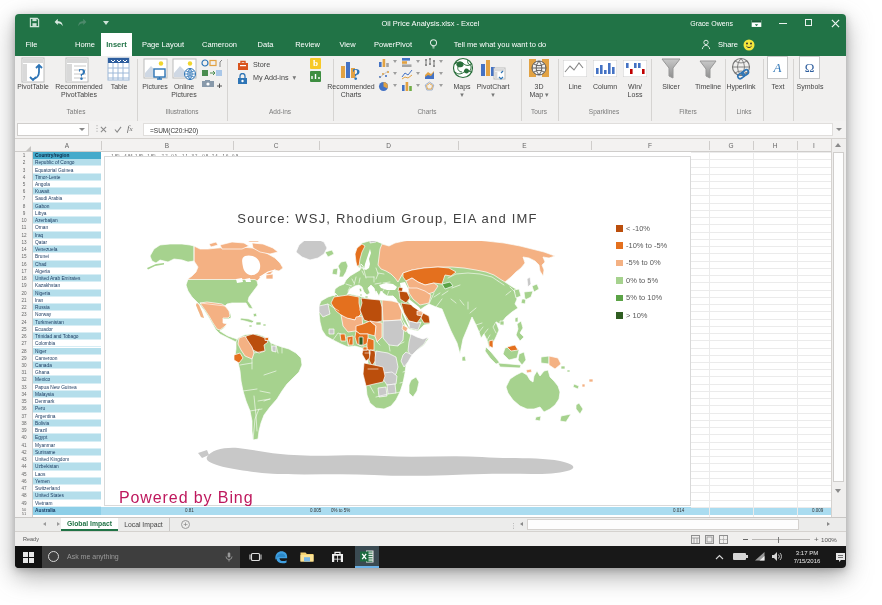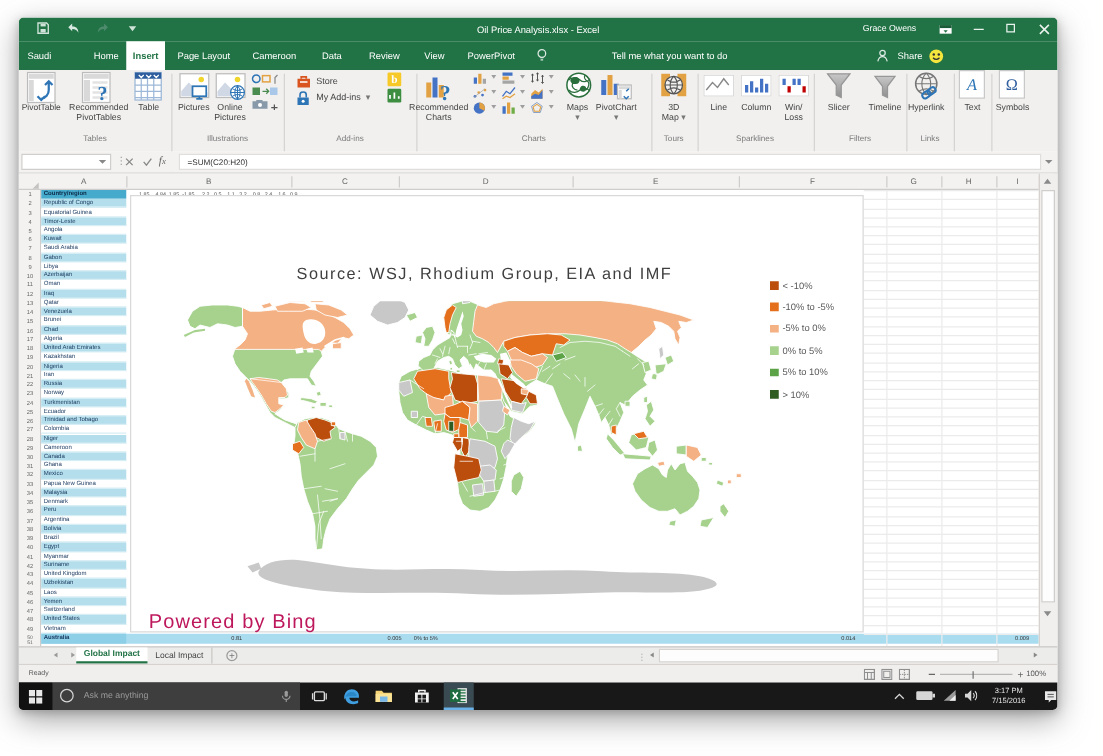--- a/index.html
+++ b/index.html
@@ -44,34 +44,34 @@
         <rect x="1" y="1" width="14" height="3.5" fill="#1a5c38"></rect>
         <path d="M8 10l-2.5-3h5z" fill="#217346"></path>
       </svg>
 <div class="d" style="left:764px;top:9px;width:8px;height:1.4px;background:#eaf2ee"></div>
 <div class="d" style="left:790px;top:5px;width:7px;height:7px;border:1.2px solid #eaf2ee"></div>
 <svg class="d" style="left:816px;top:5px" width="9" height="9" viewBox="0 0 10 10">
         <path d="M1 1l8 8M9 1l-8 8" stroke="#eaf2ee" stroke-width="1.4"></path>
       </svg>
 </div>
 <div id="trow" class="d">
-<div class="tab" style="left:3px;width:27px">Saudi</div>
+<div class="tab" style="left:3px;width:27px">File</div>
 <div class="tab" style="left:56px;width:28px">Home</div>
 <div class="tab" style="left:86px;width:31px;background:#fff;color:#217346;font-weight:bold">Insert</div>
 <div class="tab" style="left:122px;width:52px">Page Layout</div>
 <div class="tab" style="left:182px;width:45px">Cameroon</div>
 <div class="tab" style="left:236px;width:29px">Data</div>
 <div class="tab" style="left:274px;width:37px">Review</div>
 <div class="tab" style="left:318px;width:29px">View</div>
 <div class="tab" style="left:354px;width:48px">PowerPivot</div>
 <svg class="d" style="left:414px;top:6px" width="9" height="11" viewBox="0 0 10 13">
         <circle cx="5" cy="4.5" r="3.6" fill="none" stroke="#dbe9e2" stroke-width="1.2"></circle>
         <path d="M3.5 8.5h3M3.8 10.5h2.4" stroke="#dbe9e2" stroke-width="1.1"></path>
       </svg>
-<div class="tab" style="left:447px;width:120px;text-align:right">Tell me what you want to do</div>
+<div class="tab" style="left:425px;width:120px;text-align:center">Tell me what you want to do</div>
 <svg class="d" style="left:686px;top:6px" width="10" height="11" viewBox="0 0 12 13">
         <circle cx="6" cy="4" r="2.6" fill="none" stroke="#dbe9e2" stroke-width="1.2"></circle>
         <path d="M1.5 12c.7-3 2.5-4.5 4.5-4.5S9.8 9 10.5 12" fill="none" stroke="#dbe9e2" stroke-width="1.2"></path>
       </svg>
 <div class="tab" style="left:697px;width:32px">Share</div>
 <svg class="d" style="left:728px;top:6px" width="12" height="12" viewBox="0 0 12 12">
         <circle cx="6" cy="6" r="5.5" fill="#f5e63d"></circle>
         <circle cx="4" cy="4.6" r="1" fill="#333"></circle>
         <circle cx="8" cy="4.6" r="1" fill="#333"></circle>
         <path d="M3.4 7.2c1.6 1.8 3.6 1.8 5.2 0" fill="none" stroke="#333" stroke-width="1"></path>

